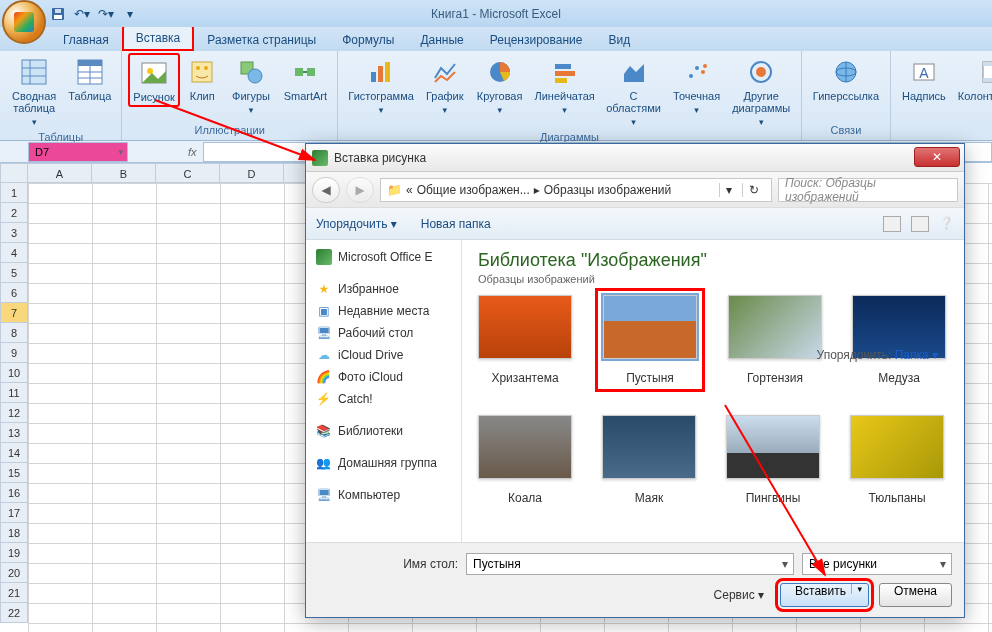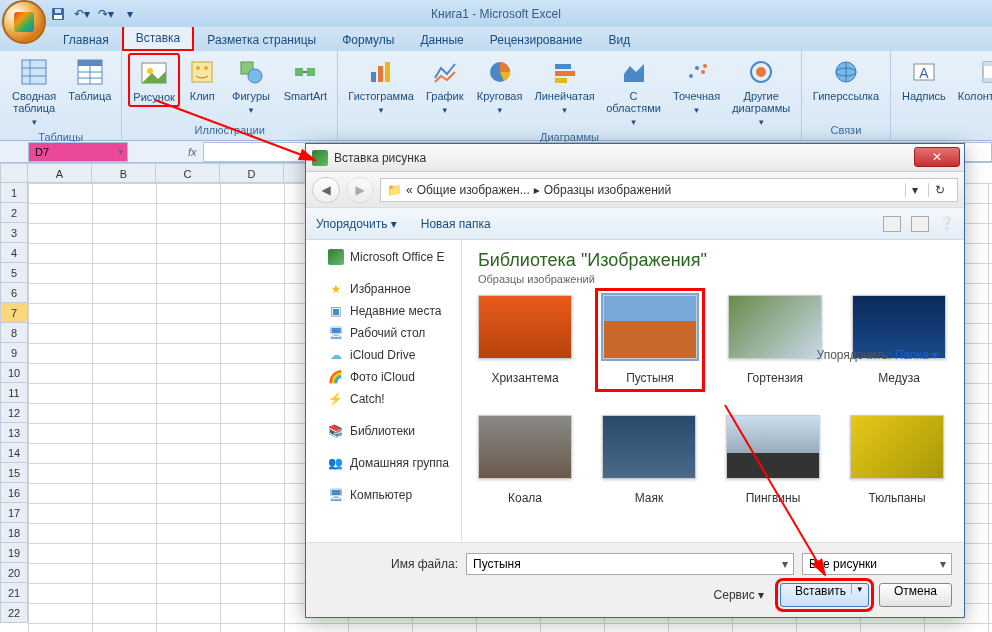--- a/index.html
+++ b/index.html
@@ -59,21 +59,21 @@
 .nav-btn { width: 28px; height: 26px; border: 1px solid #ccc; border-radius: 14px; background: linear-gradient(#fff,#eee); display:flex; align-items:center; justify-content:center; color:#666;}
 .nav-breadcrumb { flex: 1; height: 24px; border: 1px solid #c8c8c8; background: #fff; display: flex; align-items: center; padding: 0 6px; font-size: 12px; color: #333; gap: 4px; }
 .nav-search { width: 180px; height: 24px; border: 1px solid #c8c8c8; background: #fff; padding: 0 6px; font-size: 12px; color: #888; font-style: italic; display: flex; align-items: center; }
 
 .dialog-toolbar { height: 32px; background: linear-gradient(#f4f8fc,#e2ecf5); border-bottom: 1px solid #d0dae5; display: flex; align-items: center; padding: 0 10px; font-size: 12px; color: #1a4d80; gap: 24px; }
 .toolbar-right { margin-left: auto; display: flex; gap: 10px; color:#666;}
 .toolbar-icon{width:18px;height:16px;border:1px solid #aaa;background:#f0f0f0;}
 
 .dialog-body { flex: 1; display: flex; overflow: hidden; }
 .dialog-sidebar { width: 156px; border-right: 1px solid #e0e0e0; padding: 6px 0; overflow: hidden; }
-.sidebar-item { display: flex; align-items: center; gap: 6px; padding: 3px 10px; font-size: 12px; color: #333; cursor: pointer; margin-left: 12px; }
+.sidebar-item { display: flex; align-items: center; gap: 6px; padding: 3px 10px; font-size: 12px; color: #333; cursor: pointer; }
 .sidebar-item .si-icon { width: 16px; height: 16px; display:flex; align-items:center; justify-content:center;}
 .sidebar-sep { height: 10px; }
 
 .dialog-main { flex: 1; padding: 10px 16px; overflow: auto; }
 .lib-title { font-size: 18px; color: #2a6420; margin-bottom: 2px; }
 .lib-subtitle { font-size: 11px; color: #666; margin-bottom: 10px; }
 .sort-row { position: absolute; right: 26px; top: 108px; font-size: 12px; color: #555; }
 .sort-row a { color: #1a5dc8; text-decoration: none; }
 .thumbs { display: flex; flex-wrap: wrap; gap: 30px 30px; }
 .thumb { width: 94px; display: flex; flex-direction: column; align-items: center; gap: 12px; cursor: pointer; }
@@ -381,20 +381,23 @@
     <div class="nav-btn" style="opacity:.5">▶</div>
     <div class="nav-breadcrumb">
       <span>📁</span>
       <span>«</span>
       <span>Общие изображен...</span>
       <span>▸</span>
       <span>Образцы изображений</span>
       <span style="margin-left:auto;border-left:1px solid #ccc;padding:0 6px">▾</span>
       <span style="border-left:1px solid #ccc;padding:0 6px">↻</span>
     </div>
+    <div class="nav-search">
+      <span>Поиск: Образцы изображений</span>
+    </div>
   </div>
 
   <div class="dialog-toolbar">
     <span><span>Упорядочить</span> ▾</span>
     <span>Новая папка</span>
     <div class="toolbar-right">
       <div class="toolbar-icon"></div>
       <div class="toolbar-icon"></div>
       <span style="color:#4a88c8">❔</span>
     </div>
@@ -487,21 +490,21 @@
           <div class="thumb">
             <div class="thumb-img" style="background: linear-gradient(135deg, rgb(232, 200, 24), rgb(168, 152, 8));"></div>
             <div class="thumb-label">Тюльпаны</div>
           </div>
         </div>
     </div>
   </div>
 
   <div class="dialog-footer">
     <div class="footer-row">
-      <div class="lbl">Имя файла:</div>
+      <div class="lbl">Имя стол:</div>
       <div class="combo">
           <span>Пустыня</span>
         </div>
       <div class="combo filetype">
           <span>Все рисунки</span>
         </div>
     </div>
     <div class="footer-buttons">
       <span class="service-link"><span>Сервис</span> ▾</span>
       <div class="btn primary highlighted">

